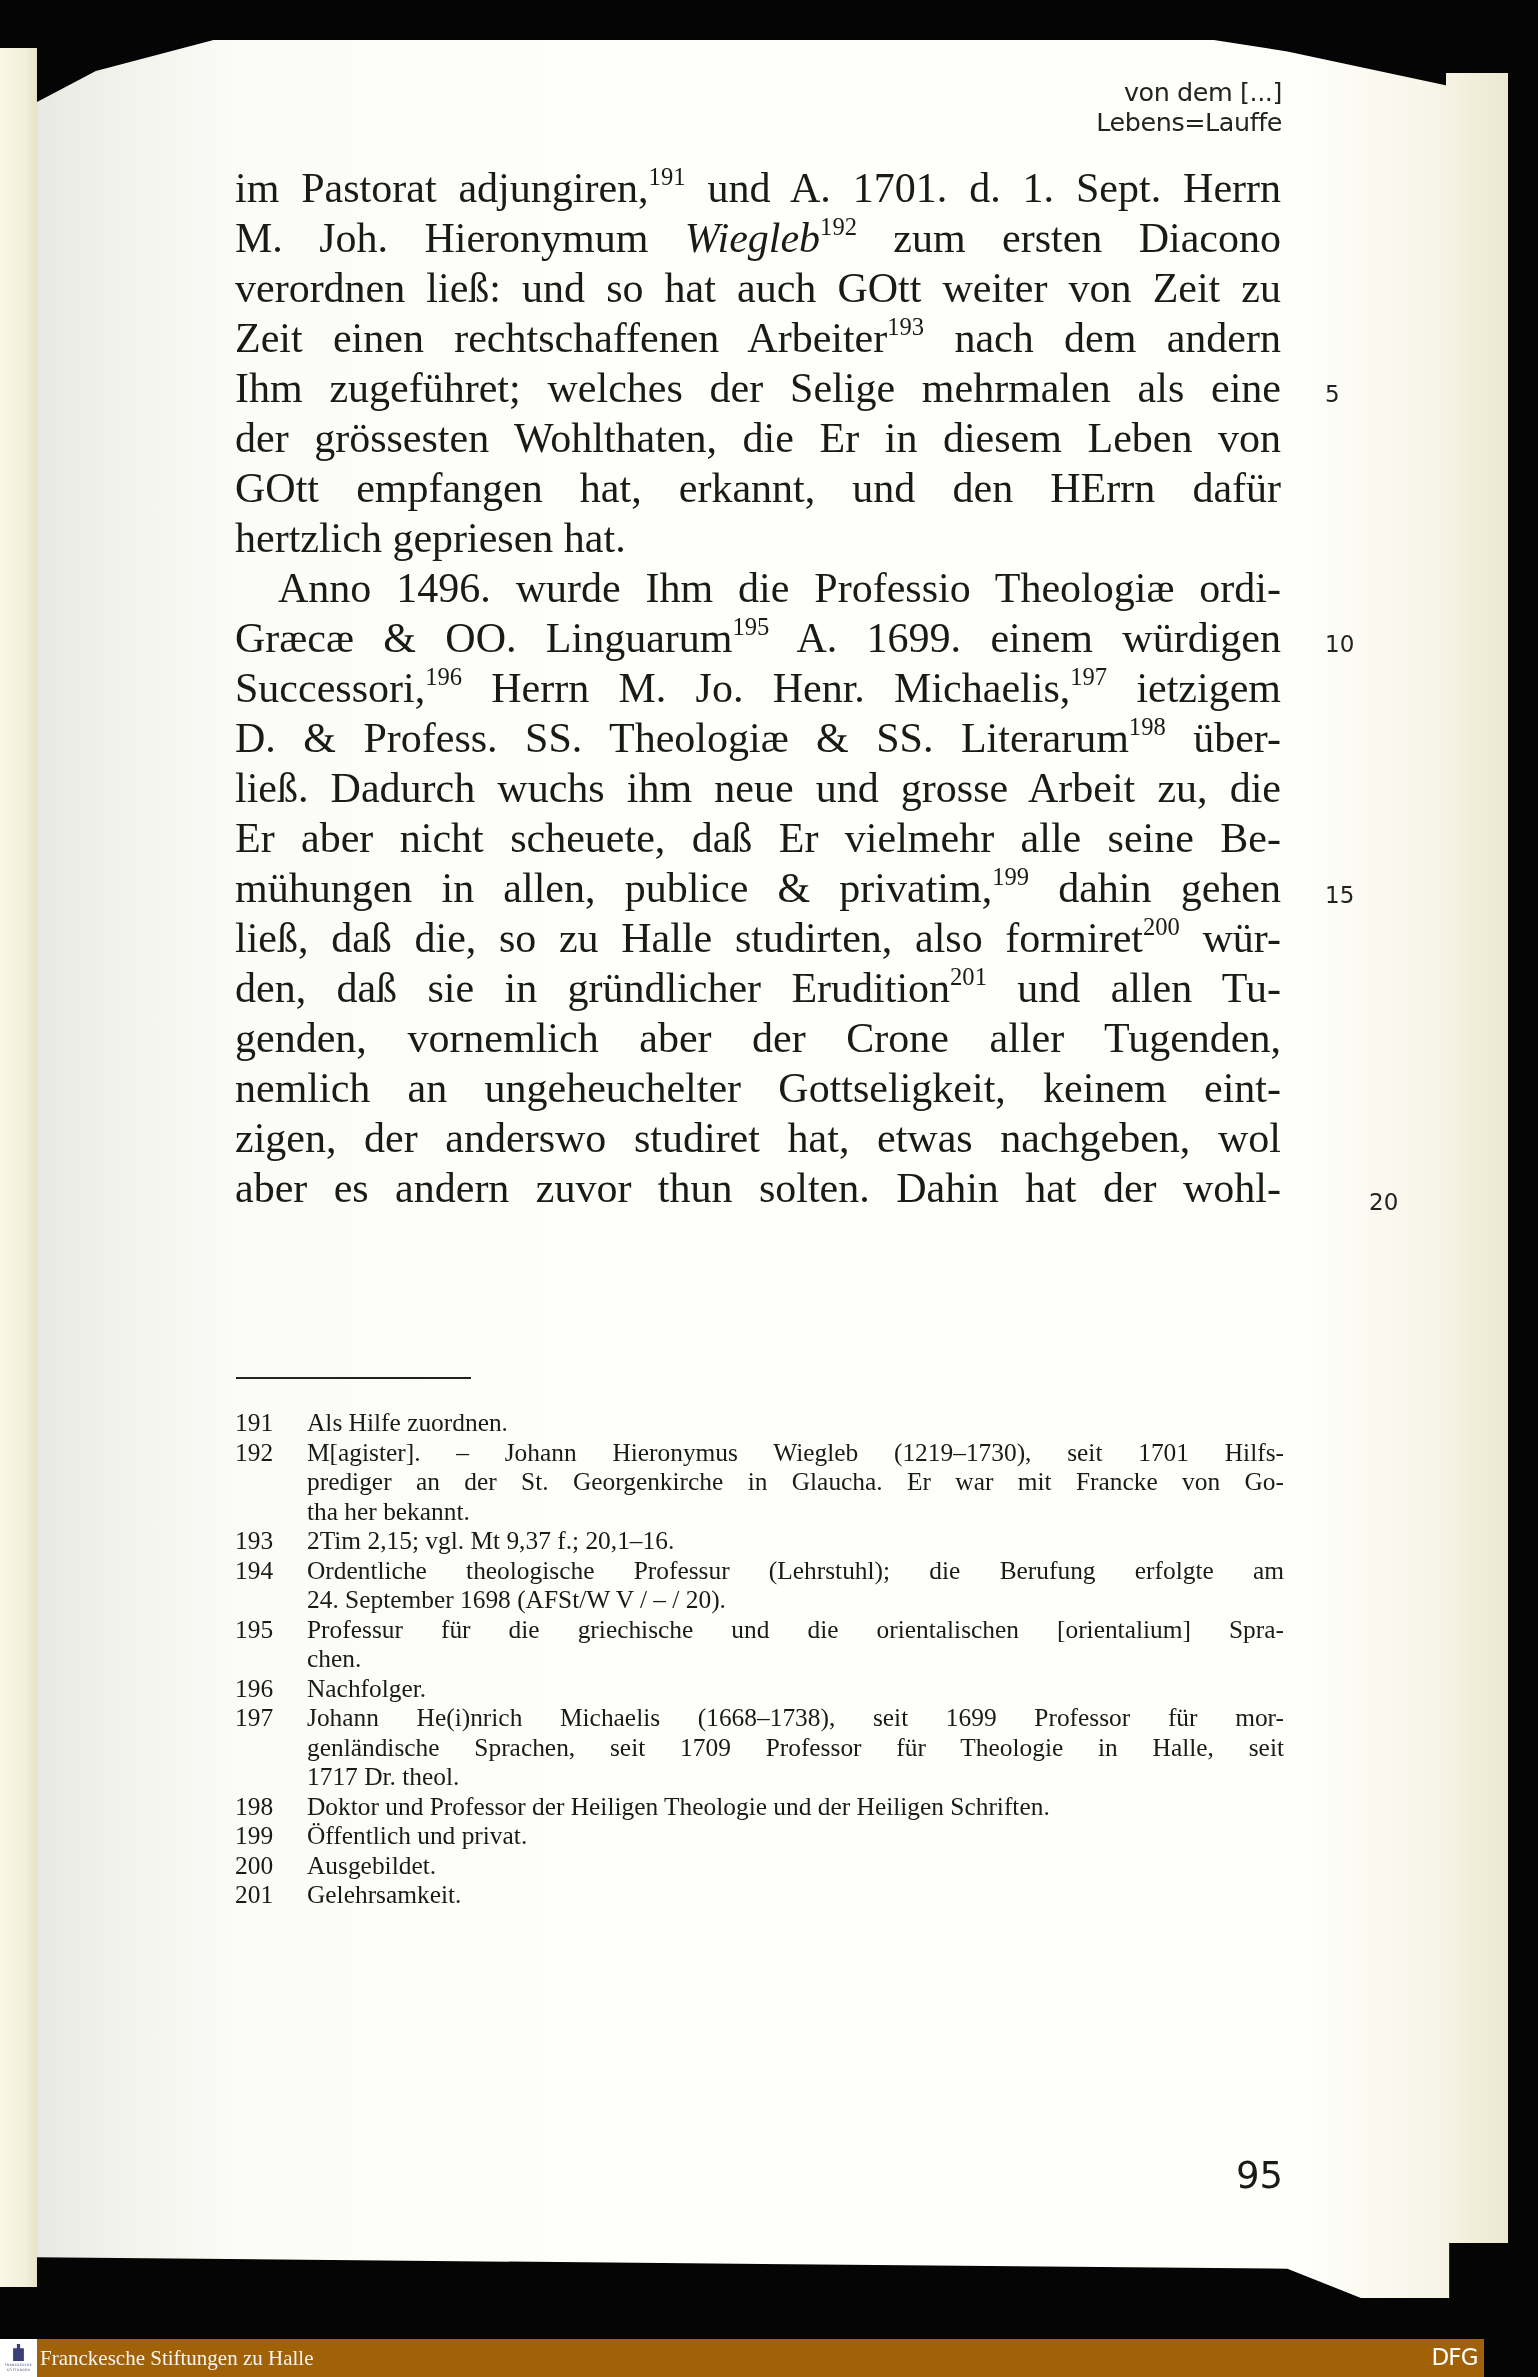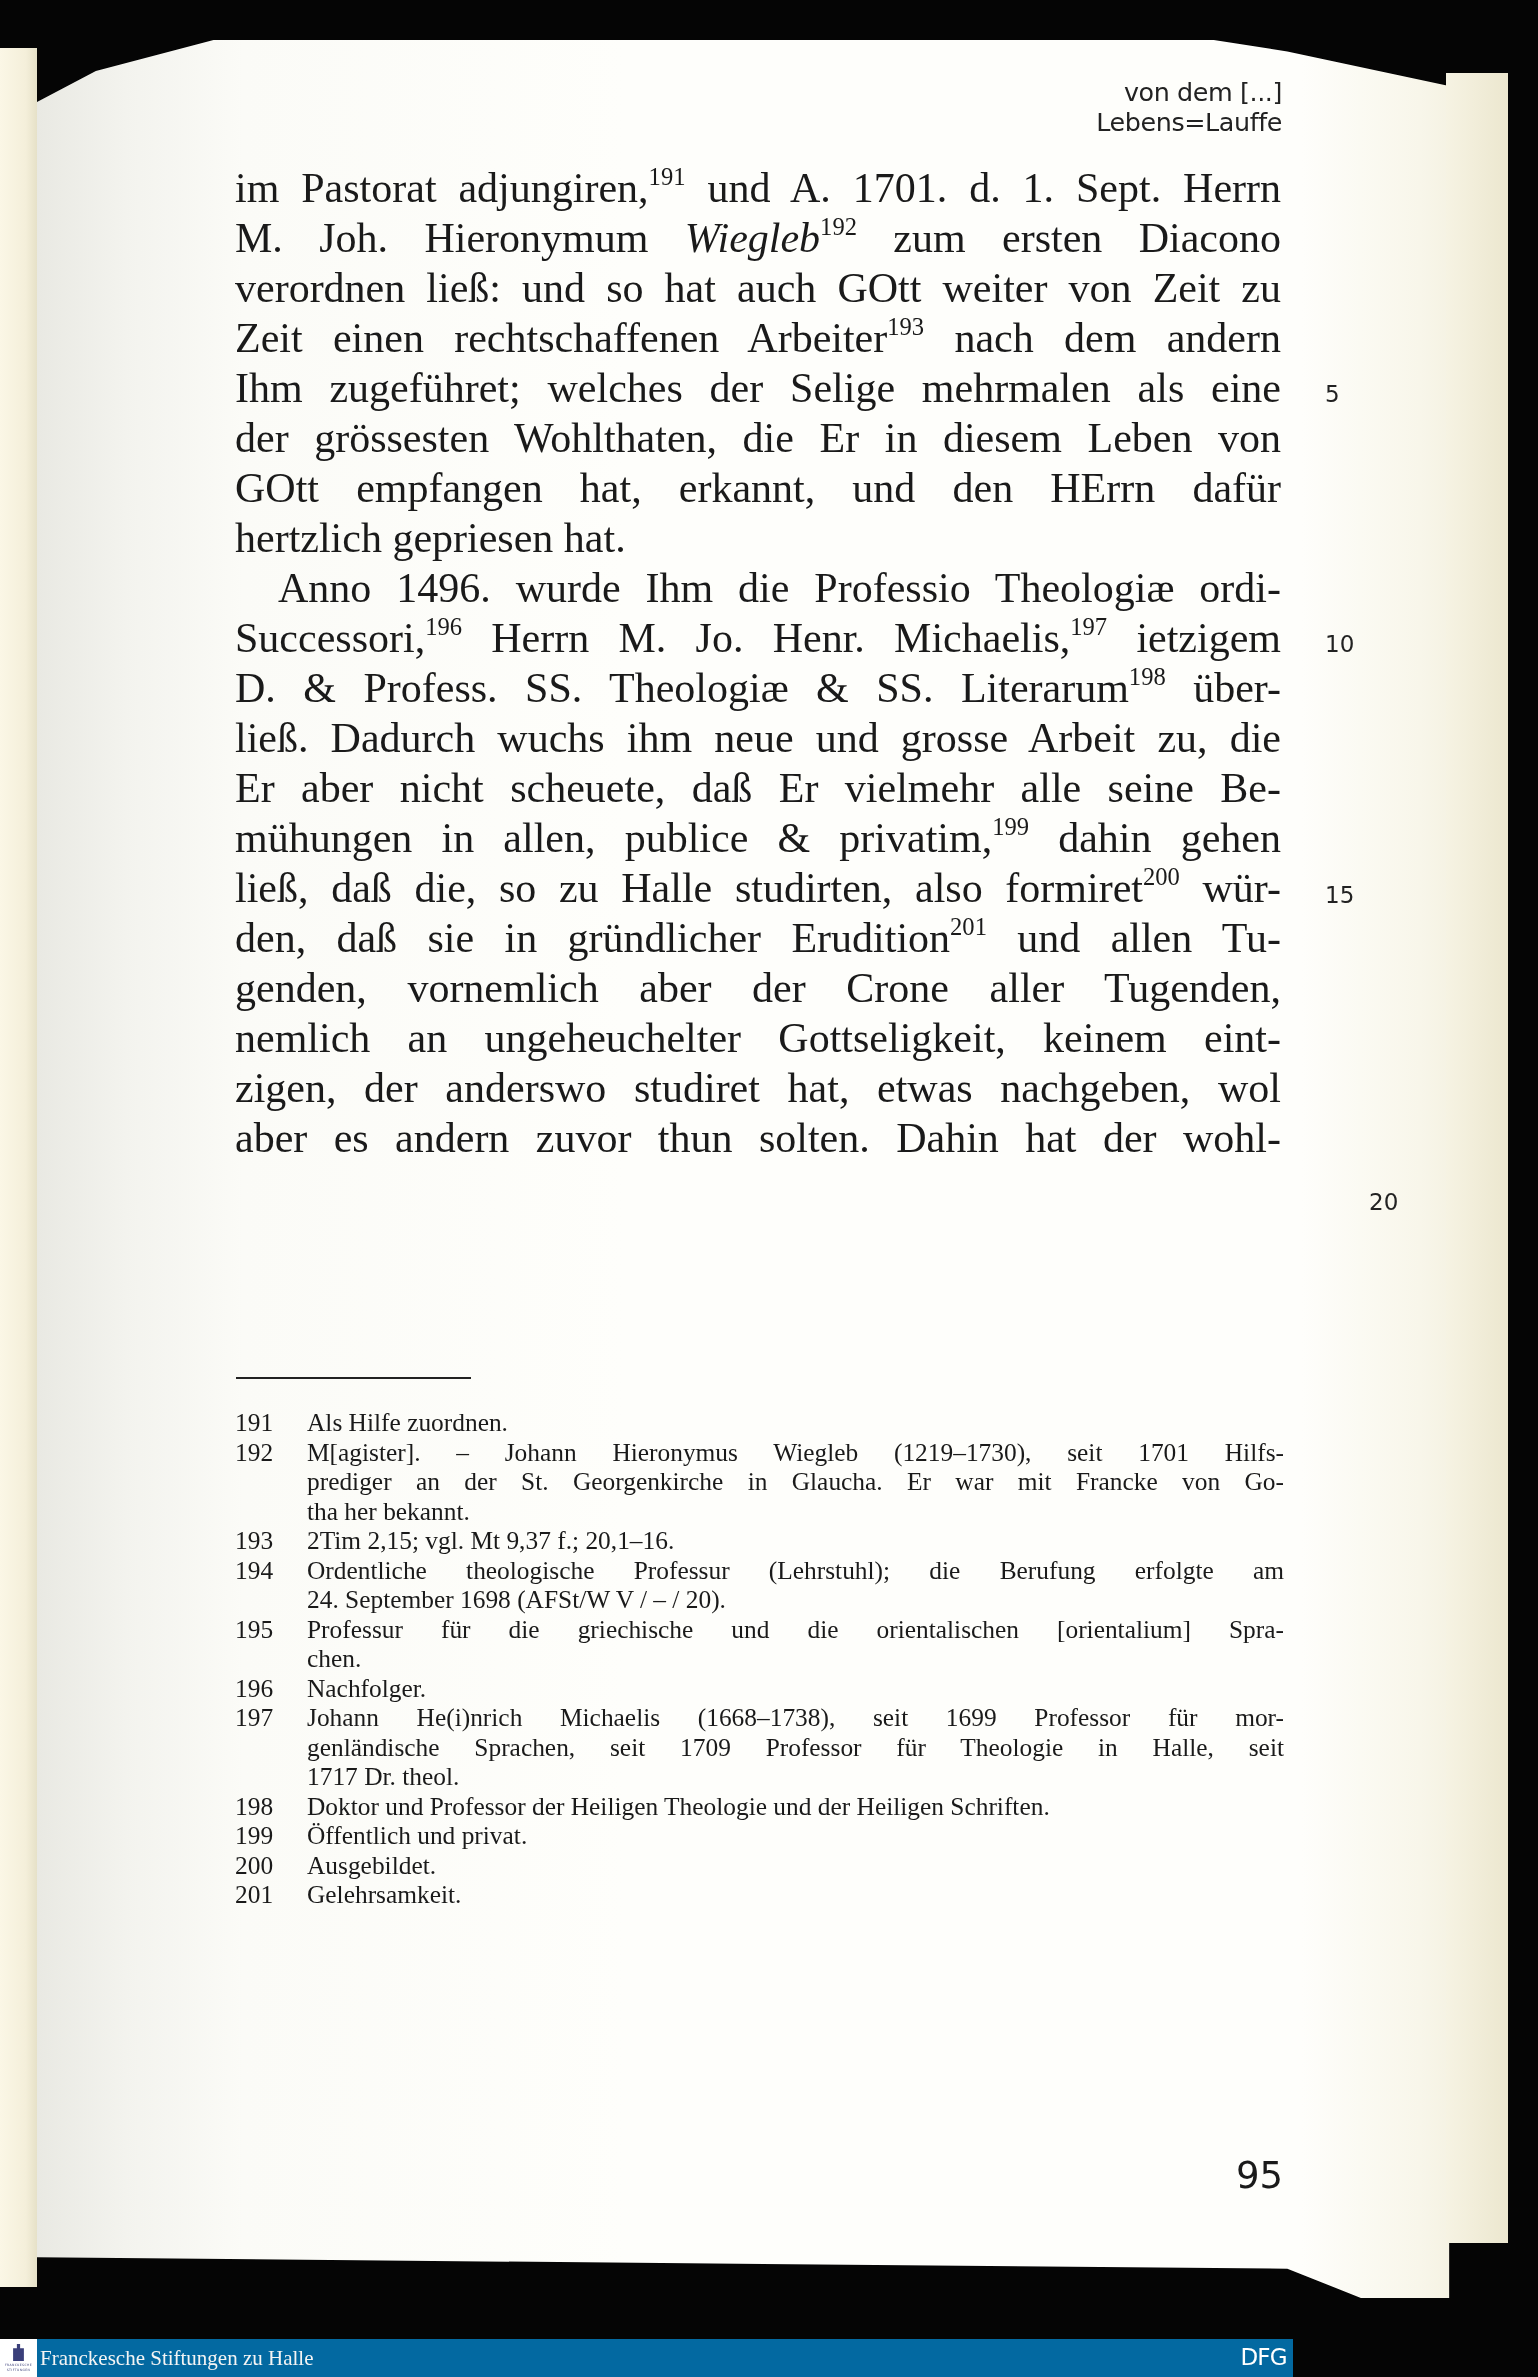--- a/index.html
+++ b/index.html
@@ -48,21 +48,21 @@
   .fn { display: flex; }
   .fn-num { width: 72px; flex: 0 0 72px; }
   .fn-text { flex: 1; }
   .fn-line { display: block; white-space: nowrap; text-align: justify; text-align-last: justify; }
   .fn-line.last { text-align-last: left; }
   .page-number {
     position: absolute; left: 1236px; top: 2154px; font-family: "DejaVu Sans", sans-serif;
     font-size: 37px; color: #1a1a1a;
   }
   .footer-bar {
-    position: absolute; left: 0; top: 2339px; width: 1293px; height: 38px; background: #0369a1;
+    position: absolute; left: 0; top: 2339px; width: 1484px; height: 38px; background: #a16207;
   }
   .footer-logo {
     position: absolute; left: 0; top: 0; width: 37px; height: 38px; background: #fff;
     display: flex; flex-direction: column; align-items: center; justify-content: center;
   }
   .logo-glyph { width: 10.8px; height: 17px; background: #3a3f7a; clip-path: polygon(35% 0, 65% 0, 65% 25%, 100% 25%, 100% 100%, 0 100%, 0 25%, 35% 25%); }
   .logo-text { font-family: "DejaVu Sans", sans-serif; font-size: 3.1px; color: #3a3f7a; letter-spacing: 0.4px; margin-top: 1.5px; }
   .footer-inst {
     position: absolute; left: 40px; top: 7px; font-family: "Liberation Serif", serif;
     font-size: 21px; color: #f4f4f4;
@@ -85,20 +85,21 @@
 <div class="body-text" id="body-text">
     <span class="line"><span>im Pastorat adjungiren,</span><sup>191</sup><span> und A. 1701. d. 1. Sept. Herrn</span></span>
     <span class="line"><span>M. Joh. Hieronymum </span><span class="it">Wiegleb</span><sup>192</sup><span> zum ersten Diacono</span></span>
     <span class="line"><span>verordnen ließ: und so hat auch GOtt weiter von Zeit zu</span></span>
     <span class="line"><span>Zeit einen rechtschaffenen Arbeiter</span><sup>193</sup><span> nach dem andern</span></span>
     <span class="line"><span>Ihm zugeführet; welches der Selige mehrmalen als eine</span></span>
     <span class="line"><span>der grössesten Wohlthaten, die Er in diesem Leben von</span></span>
     <span class="line"><span>GOtt empfangen hat, erkannt, und den HErrn dafür</span></span>
     <span class="line last"><span>hertzlich gepriesen hat.</span></span>
     <span class="line indent"><span>Anno 1496. wurde Ihm die Professio Theologiæ ordi-</span></span>
+    <span class="line"><span>Græcæ &amp; OO. Linguarum</span><sup>195</sup><span> A. 1699. einem würdigen</span></span>
     <span class="line"><span>Successori,</span><sup>196</sup><span> Herrn M. Jo. Henr. Michaelis,</span><sup>197</sup><span> ietzigem</span></span>
     <span class="line"><span>D. &amp; Profess. SS. Theologiæ &amp; SS. Literarum</span><sup>198</sup><span> über-</span></span>
     <span class="line"><span>ließ. Dadurch wuchs ihm neue und grosse Arbeit zu, die</span></span>
     <span class="line"><span>Er aber nicht scheuete, daß Er vielmehr alle seine Be-</span></span>
     <span class="line"><span>mühungen in allen, publice &amp; privatim,</span><sup>199</sup><span> dahin gehen</span></span>
     <span class="line"><span>ließ, daß die, so zu Halle studirten, also formiret</span><sup>200</sup><span> wür-</span></span>
     <span class="line"><span>den, daß sie in gründlicher Erudition</span><sup>201</sup><span> und allen Tu-</span></span>
     <span class="line"><span>genden, vornemlich aber der Crone aller Tugenden,</span></span>
     <span class="line"><span>nemlich an ungeheuchelter Gottseligkeit, keinem eint-</span></span>
     <span class="line"><span>zigen, der anderswo studiret hat, etwas nachgeben, wol</span></span>

